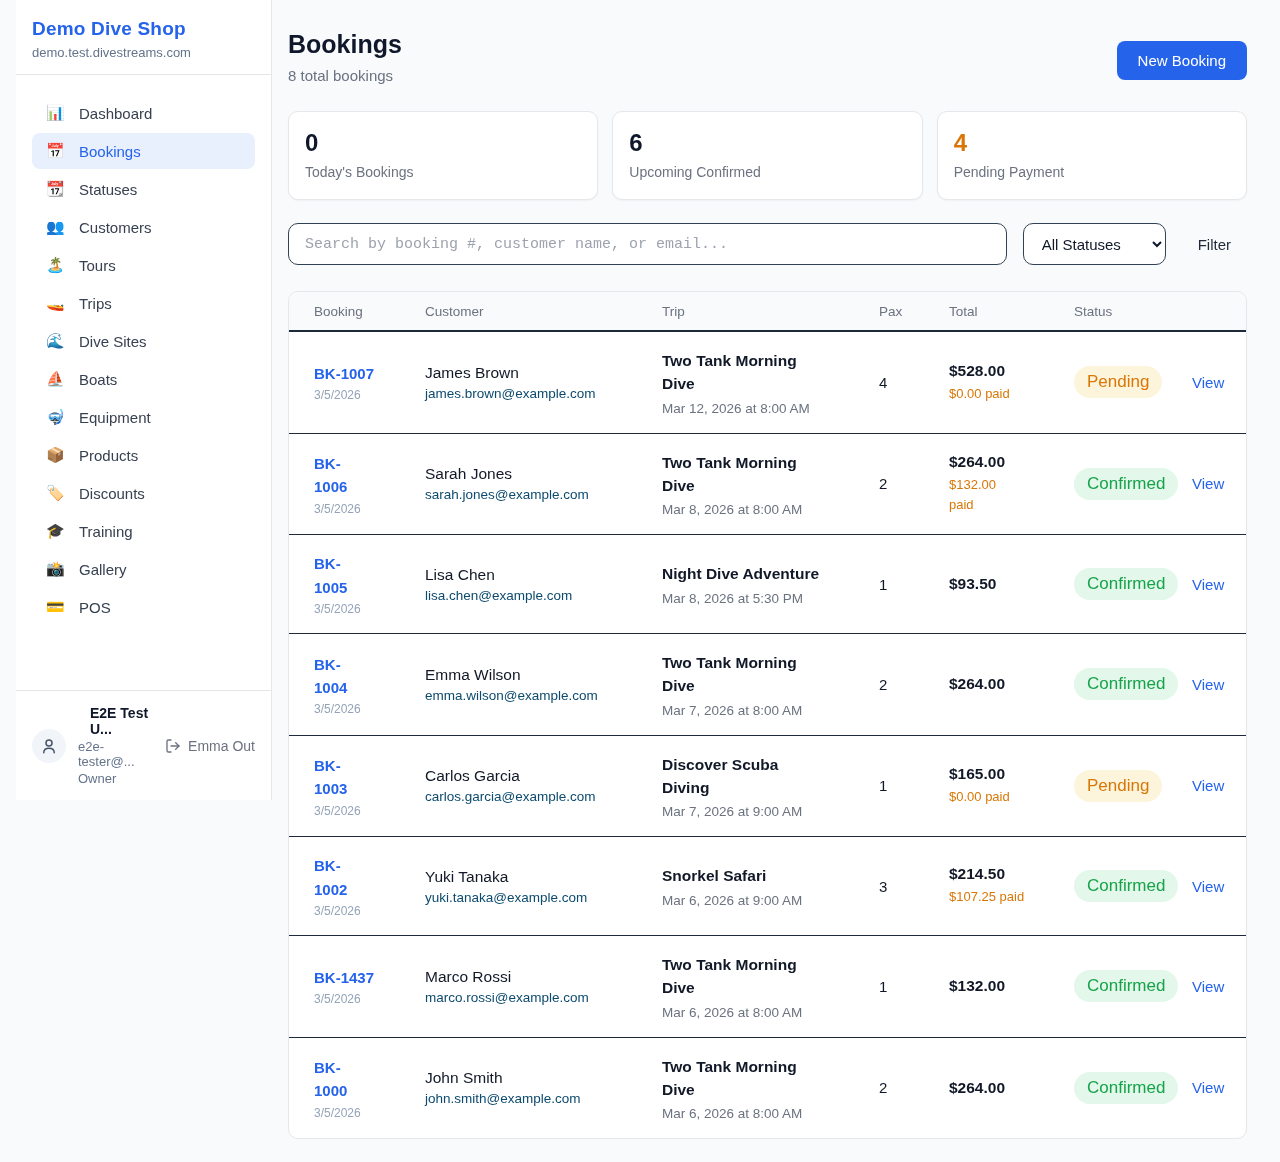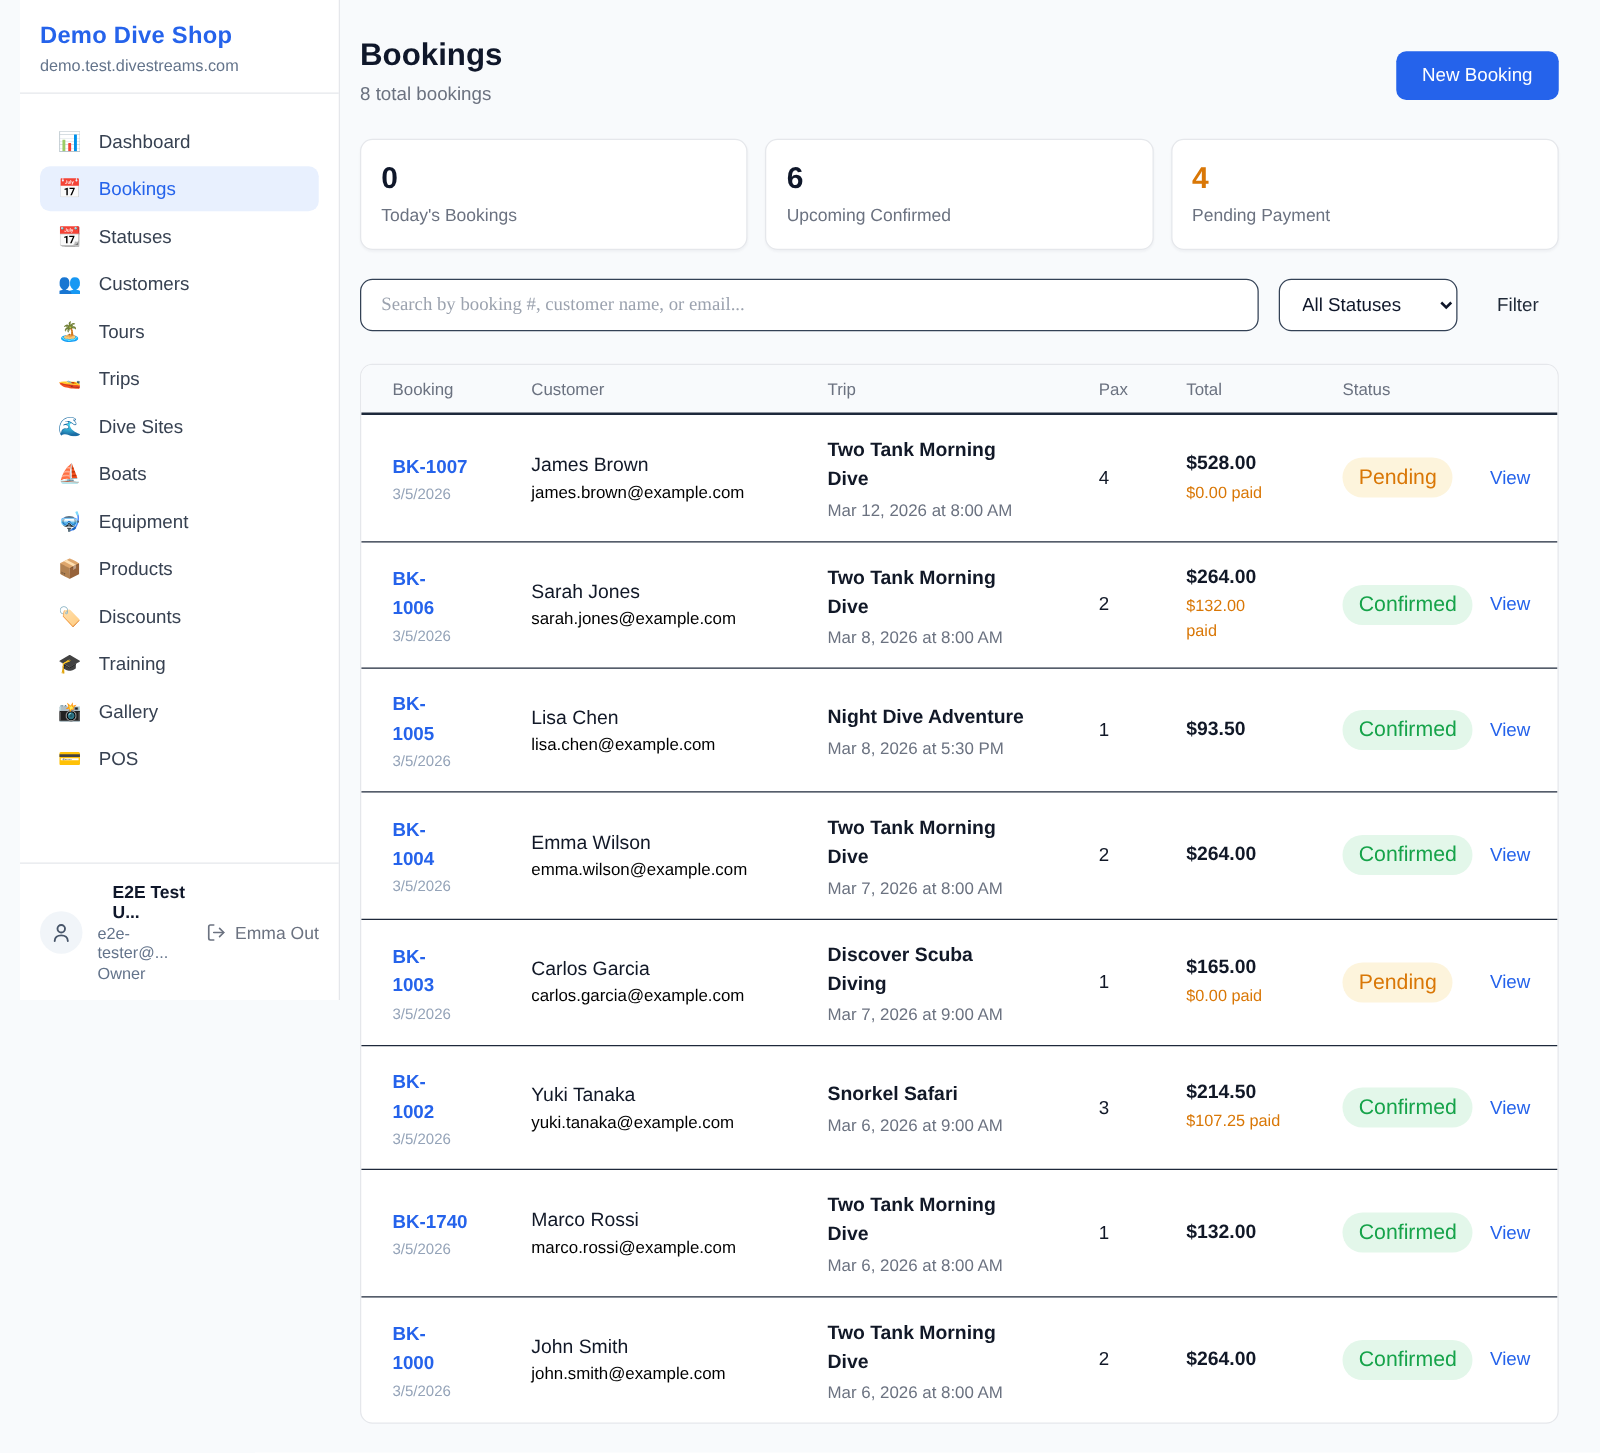--- a/index.html
+++ b/index.html
@@ -61,21 +61,21 @@
     padding:17px 16px 19px 16px; box-shadow:0 1px 2px rgba(15,23,42,.04);
   }
   .stat-value { font-size:24px; font-weight:700; color:#0f172a; }
   .stat-value.warn { color:#d97706; }
   .stat-label { margin-top:7px; font-size:14px; color:#6b7280; }
 
   .filters { display:flex; align-items:center; gap:16px; margin-top:23px; }
   .search-input {
     flex:1; height:42px; border:1.5px solid #334155; border-radius:10px;
     padding:0 16px; font-size:15px; color:#0f172a; background:#fff;
-    font-family:Liberation Serif, serif; outline:none;
+    font-family:Liberation Mono, monospace; outline:none;
   }
   .search-input::placeholder { color:#9ca3af; }
   .status-select {
     height:42px; width:143px; border:1.5px solid #334155; border-radius:10px;
     background:#fff; font-size:15px; color:#0f172a; padding:0 10px 0 14px;
     font-family:inherit;
   }
   .filter-btn {
     background:none; border:none; font-size:15px; color:#1f2937; cursor:pointer;
     font-family:inherit; padding:8px 16px; margin:0 auto;
@@ -95,21 +95,21 @@
     background:#f8fafc; height:40px; align-items:center;
     border-bottom:2px solid #1e293b;
     font-size:13.5px; color:#6b7280;
   }
   .brow { align-items:center; padding-top:17px; padding-bottom:17px; min-height:99px;
           border-bottom:1px solid #1e293b; }
   .brow:last-child { border-bottom:none; }
   .bk-id { font-size:15px; font-weight:700; color:#2563eb; white-space:pre-line; line-height:1.55; cursor:pointer; }
   .bk-date { margin-top:3px; font-size:12px; color:#94a3b8; }
   .cust-name { font-size:15.5px; color:#111827; }
-  .cust-email { margin-top:4px; font-size:13.5px; color:#000000; }
+  .cust-email { margin-top:4px; font-size:13.5px; color:#0c4a6e; }
   .trip-name { font-size:15.5px; font-weight:600; color:#111827; white-space:pre-line; line-height:1.5; }
   .trip-time { margin-top:5px; font-size:13.5px; color:#6b7280; }
   .pax { font-size:15px; color:#111827; }
   .total { font-size:15.5px; font-weight:700; color:#111827; }
   .paid { margin-top:4px; font-size:13px; color:#d97706; white-space:pre-line; line-height:1.5; }
   .badge {
     display:inline-block; font-size:17px; padding:6px 13px; border-radius:999px;
   }
   .badge.pending { color:#d97706; background:#fdf4dc; }
   .badge.confirmed { color:#16a34a; background:#e3f7ea; }
@@ -386,21 +386,21 @@
         <div>
             <div class="total">$214.50</div>
              <div class="paid">$107.25 paid</div>
           </div>
         <div><span class="badge confirmed">Confirmed</span></div>
         <div class="view-link">View</div>
       </div>
 
       <div class="tgrid brow">
         <div>
-            <div class="bk-id">BK-1740</div>
+            <div class="bk-id">BK-1437</div>
              <div class="bk-date">3/5/2026</div>
           </div>
         <div>
             <div class="cust-name">Marco Rossi</div>
              <div class="cust-email">marco.rossi@example.com</div>
           </div>
         <div>
             <div class="trip-name">Two Tank Morning
 Dive</div>
              <div class="trip-time">Mar 6, 2026 at 8:00 AM</div>

